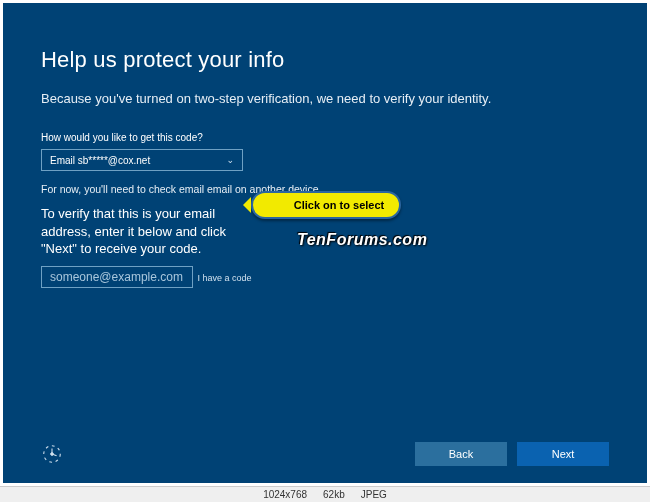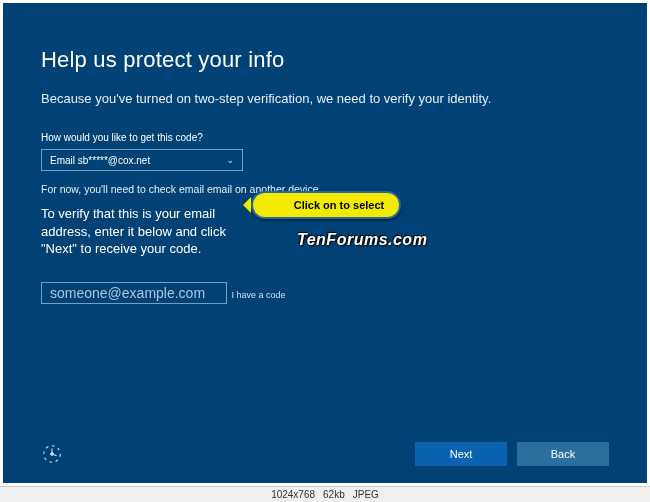--- a/index.html
+++ b/index.html
@@ -15,22 +15,22 @@
   .question { font-size: 10px; margin-top: 26px; }
   .select {
     margin-top: 6px; width: 202px; height: 22px; border: 1px solid #6fa1c4;
     display: flex; align-items: center; justify-content: space-between;
     padding: 0 8px; font-size: 10px; cursor: pointer; background: transparent;
   }
   .chev { font-size: 9px; color: #cfe0ee; }
   .note { font-size: 10.5px; margin-top: 12px; color: #e6eef5; }
   .verify-label { font-size: 13px; margin-top: 10px; max-width: 210px; line-height: 1.35; }
   .email-input {
-    margin-top: 24px; width: 186px; height: 22px; border: 1px solid #6fa1c4;
-    background: transparent; color: #fff; font-size: 14px; padding: 0 8px;
+    margin-top: 8px; width: 152px; height: 22px; border: 1px solid #6fa1c4;
+    background: transparent; color: #fff; font-size: 12px; padding: 0 8px;
     outline: none;
   }
   .email-input::placeholder { color: #a8c6dc; }
   .have-code { display: inline-block; margin-top: 1px; font-size: 9px; color: #cfe0ee; cursor: pointer; }
   .callout {
     position: absolute; left: 248px; top: 188px; width: 150px; height: 28px;
     background: #f2ea00; border: 2px solid #2b66a0; border-radius: 14px;
     display: flex; align-items: center; justify-content: center;
     color: #000; font-weight: bold; font-size: 11px;
     box-shadow: 0 2px 3px rgba(0,0,0,.4);
@@ -59,21 +59,21 @@
   .ease-icon svg { width: 22px; height: 22px; stroke: #cfe0ee; fill: none; }
   .buttons { display: flex; gap: 10px; }
   .btn {
     width: 92px; height: 24px; border: none; color: #fff; font-size: 11px;
     cursor: pointer; background: #2b6f9e;
   }
   .btn.primary { background: #0a62b0; }
   .infobar {
     position: absolute; left: 0; right: 0; bottom: 0; height: 16px;
     background: #efefef; color: #333; font-size: 10px;
-    display: flex; align-items: center; justify-content: center; gap: 8px;
+    display: flex; align-items: center; justify-content: center; gap: 16px;
     border-top: 1px solid #ccc;
   }
 </style>
 </head>
 <body>
 
 <div class="frame">
   <div class="oobe">
     <div class="content">
       <h1 class="title">Help us protect your info</h1>
@@ -102,22 +102,22 @@
     <div class="footer">
       <div class="ease-icon">
         <svg viewBox="0 0 24 24">
             <circle cx="12" cy="12" r="9" stroke-width="1.2" stroke-dasharray="3 4"></circle>
             <circle cx="12" cy="12" r="1.5" fill="#cfe0ee"></circle>
             <line x1="12" y1="12" x2="12" y2="6" stroke-width="1.2"></line>
             <line x1="12" y1="12" x2="17" y2="14" stroke-width="1.2"></line>
           </svg>
       </div>
       <div class="buttons">
+        <button class="btn">Back</button>
         <button class="btn primary">Next</button>
-        <button class="btn">Back</button>
       </div>
     </div>
   </div>
 
   <div class="infobar">
     <span>1024x768</span>
     <span>62kb</span>
     <span>JPEG</span>
   </div>
 </div>

